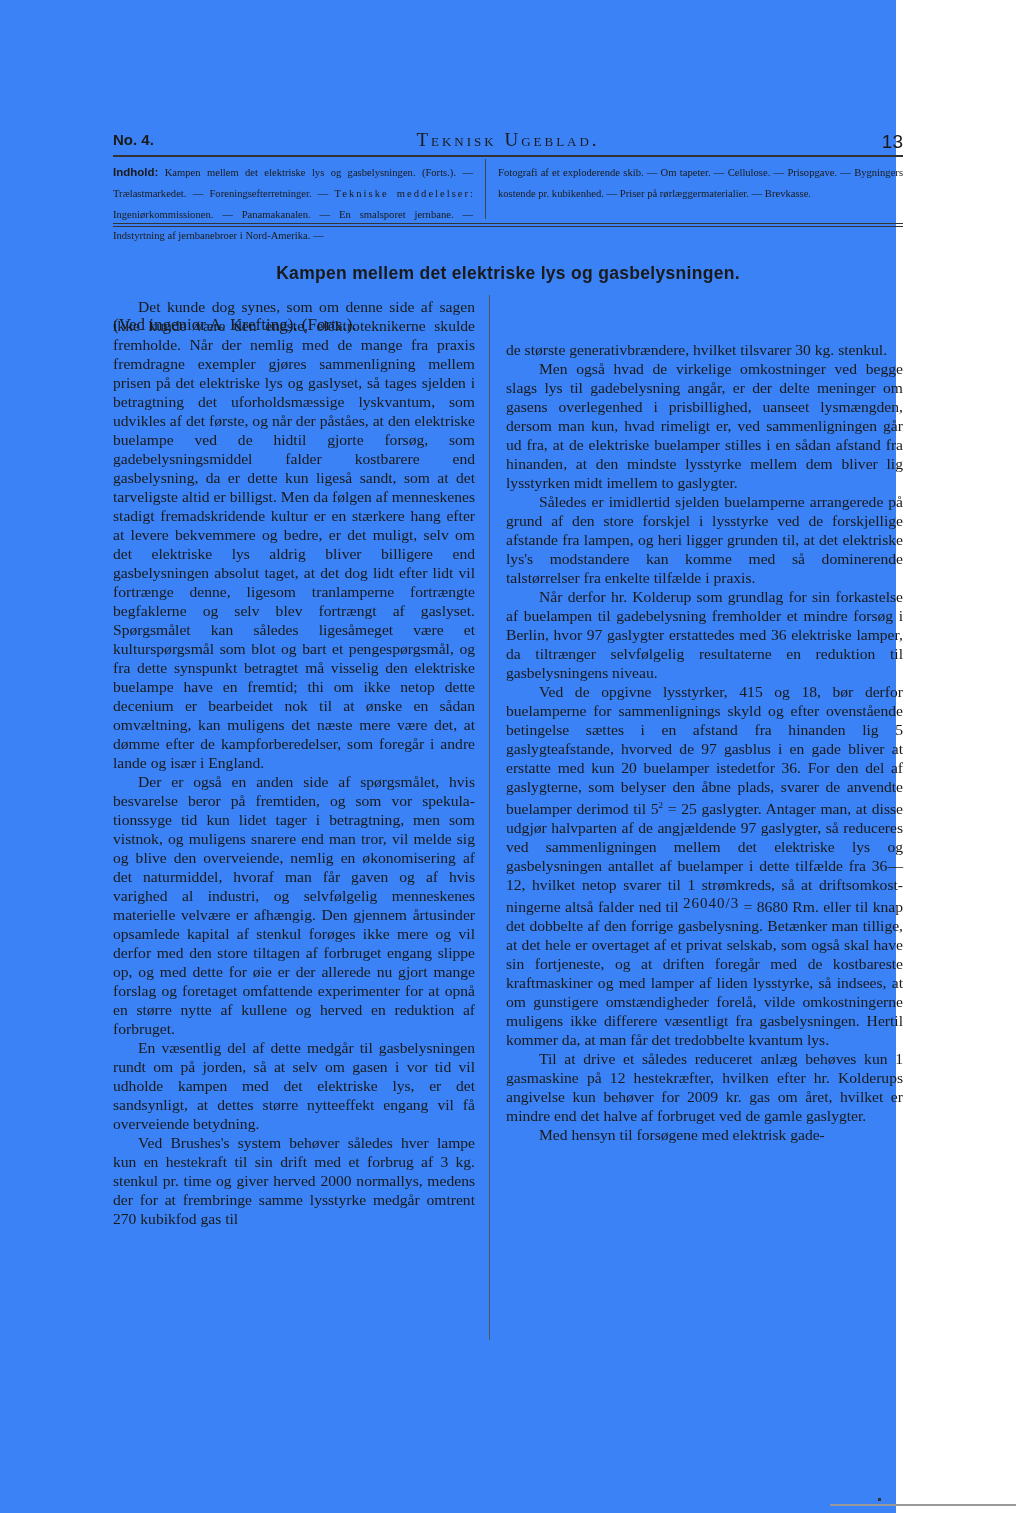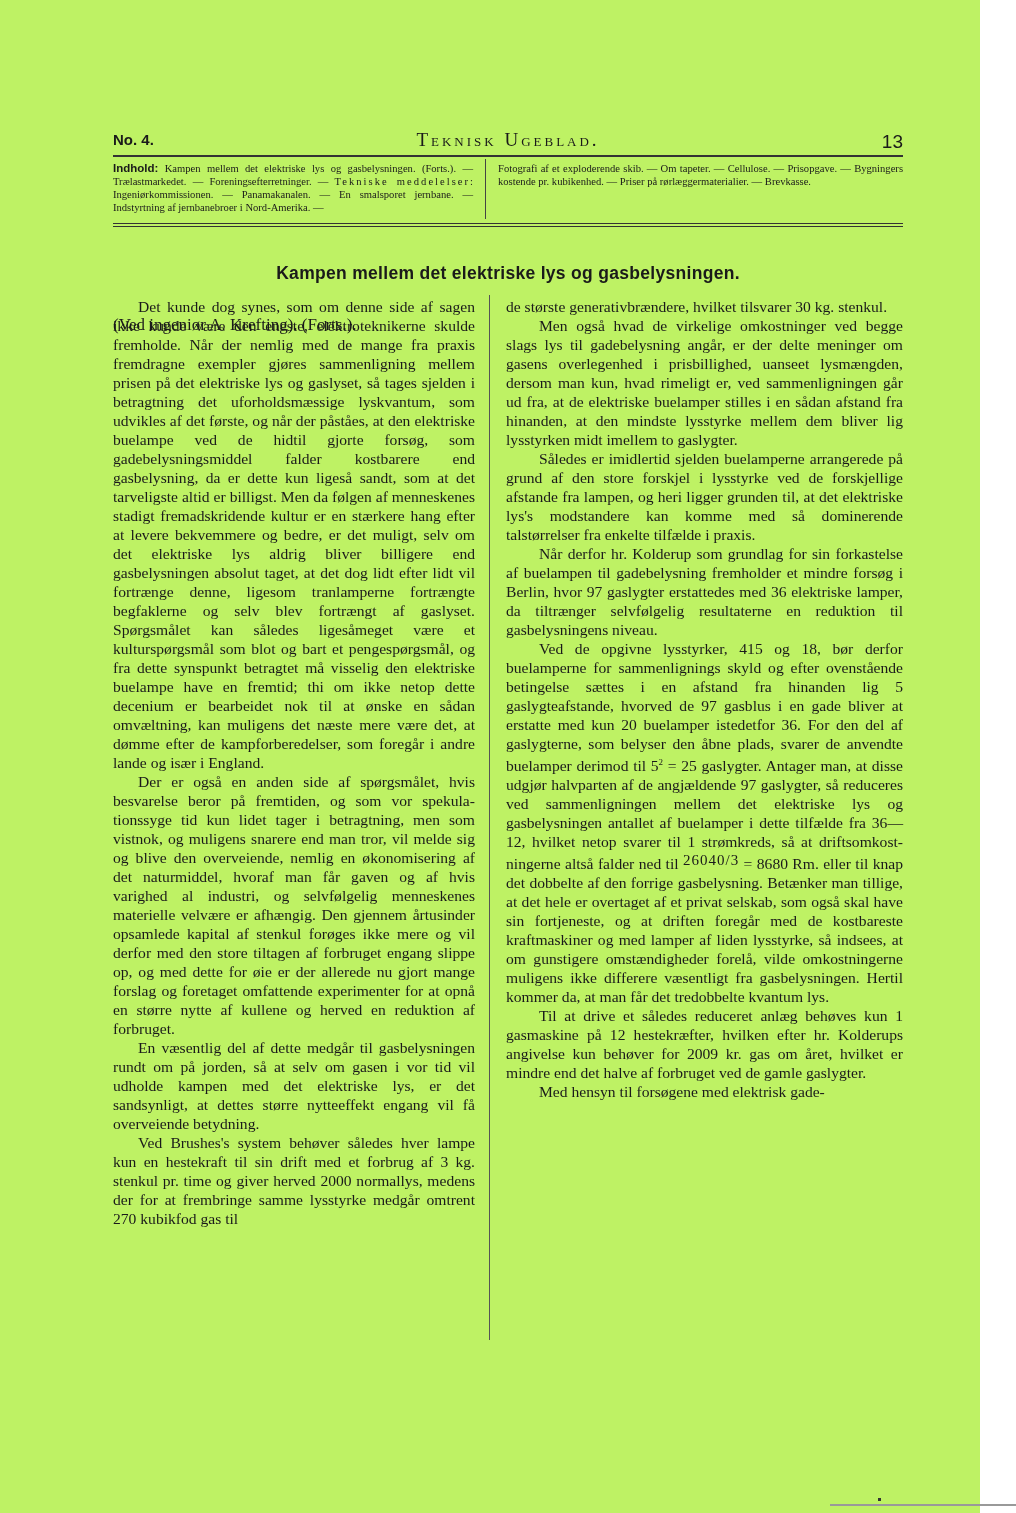--- a/index.html
+++ b/index.html
@@ -1,35 +1,35 @@
 <!DOCTYPE html>
 <html><head>
 <meta charset="utf-8">
 <style>
   html, body { margin:0; padding:0; background:#ffffff; }
   body { width:1016px; height:1513px; position:relative; overflow:hidden; color:#1a1a1a; font-family:"DejaVu Serif", serif; }
-  .page { position:absolute; left:0; top:0; width:980px; height:1513px; background:#bef264; }
+  .page { position:absolute; left:0; top:0; width:896px; height:1513px; background:#3b82f6; }
   .running-head { position:absolute; left:113px; top:131px; width:790px; height:22px; }
   .rh-num { position:absolute; left:0; top:0; font-family:"Liberation Sans", sans-serif; font-weight:bold; font-size:15px; }
   .rh-title { position:absolute; left:0; width:790px; top:-2px; text-align:center; font-family:"Liberation Serif", serif; font-size:19px; letter-spacing:3px; font-variant:small-caps; }
   .rh-page { position:absolute; right:0; top:0; font-family:"Liberation Sans", sans-serif; font-size:19px;margin-left:29px; }
   .rule { position:absolute; background:#333; }
-  .toc { position:absolute; top:162px; font-family:"Liberation Serif", serif; font-size:10.6px; line-height:13px; text-align:justify; }
+  .toc { position:absolute; top:162px; font-family:"Liberation Serif", serif; font-size:10.6px; line-height:21px; text-align:justify; }
   .toc-left { left:113px; width:360px; }
   .toc-right { left:498px; width:405px; }
   .toc-vline { position:absolute; left:485px; top:159px; width:1px; height:60px; background:#444; }
   .toc b { font-family:"Liberation Sans", sans-serif; font-size:11.5px; }
   .spaced { letter-spacing:2px; }
   .article-title { position:absolute; left:113px; width:790px; top:244px; text-align:center; font-family:"Liberation Sans", sans-serif; font-weight:bold; font-size:17.5px; letter-spacing:0.3px;margin-top:19px; }
   .byline { position:absolute; left:113px; width:790px; top:267px; font-family:"Liberation Serif", serif; font-size:17px;margin-top:48px; }
   .col { position:absolute; top:297px; font-family:"Liberation Serif", serif; font-size:15.6px; line-height:19px; text-align:justify; hyphens:manual; }
   .col-left { left:113px; width:362px; }
   .col-right { left:506px; width:397px; }
   .col p { margin:0; text-indent:25px; }
-  .col p.noindent { text-indent:0; }
+  .col p.noindent { text-indent:0;margin-top:43px; }
   .col p.indent2 { text-indent:33px; }
   .col-vline { position:absolute; left:489px; top:295px; width:1px; height:1045px; background:#555; }
   .frac { font-size:15px; vertical-align:4px; letter-spacing:1px; }
   .sup { font-size:9px; vertical-align:6px; }
   .foot-mark { position:absolute; left:830px; top:1504px; width:186px; height:2px; background:#999; }
   .foot-dot { position:absolute; left:878px; top:1498px; width:3px; height:3px; background:#333; }
 </style>
 </head>
 <body>
 

